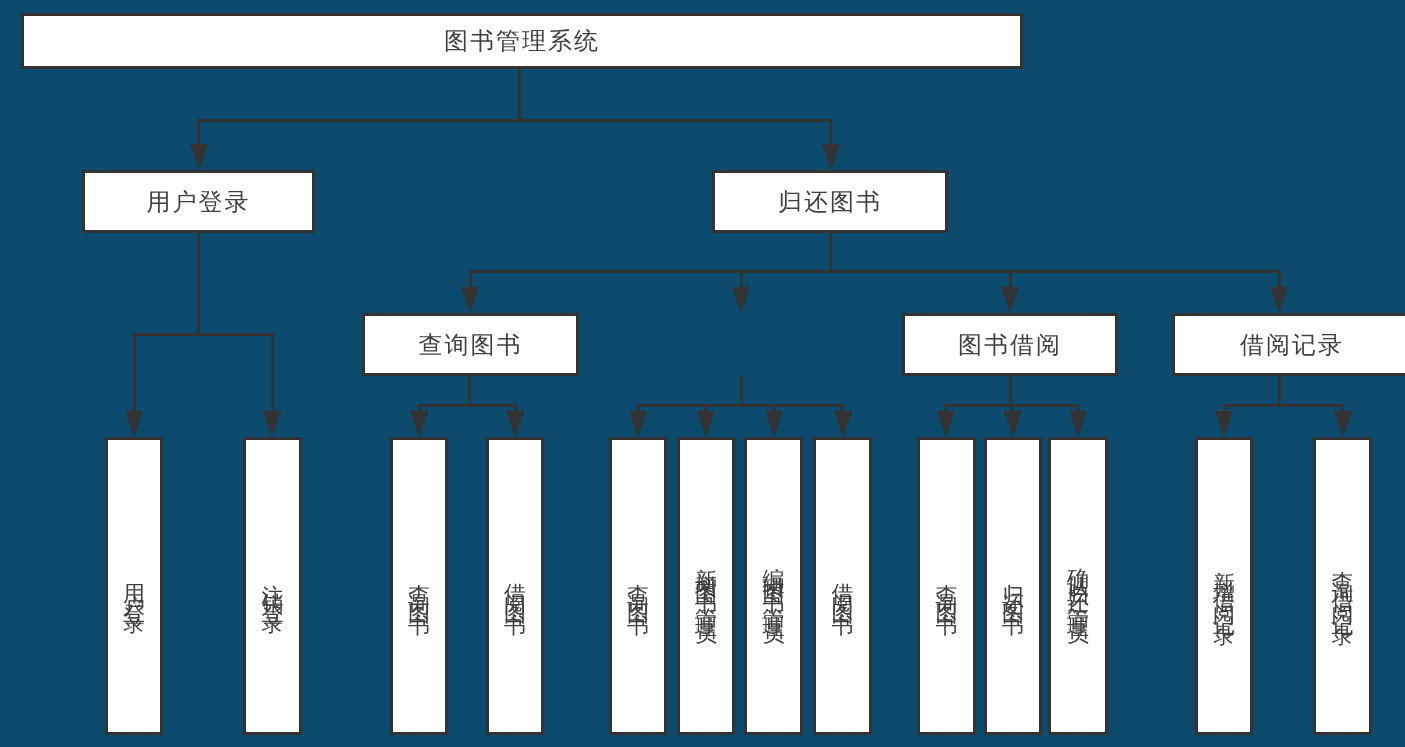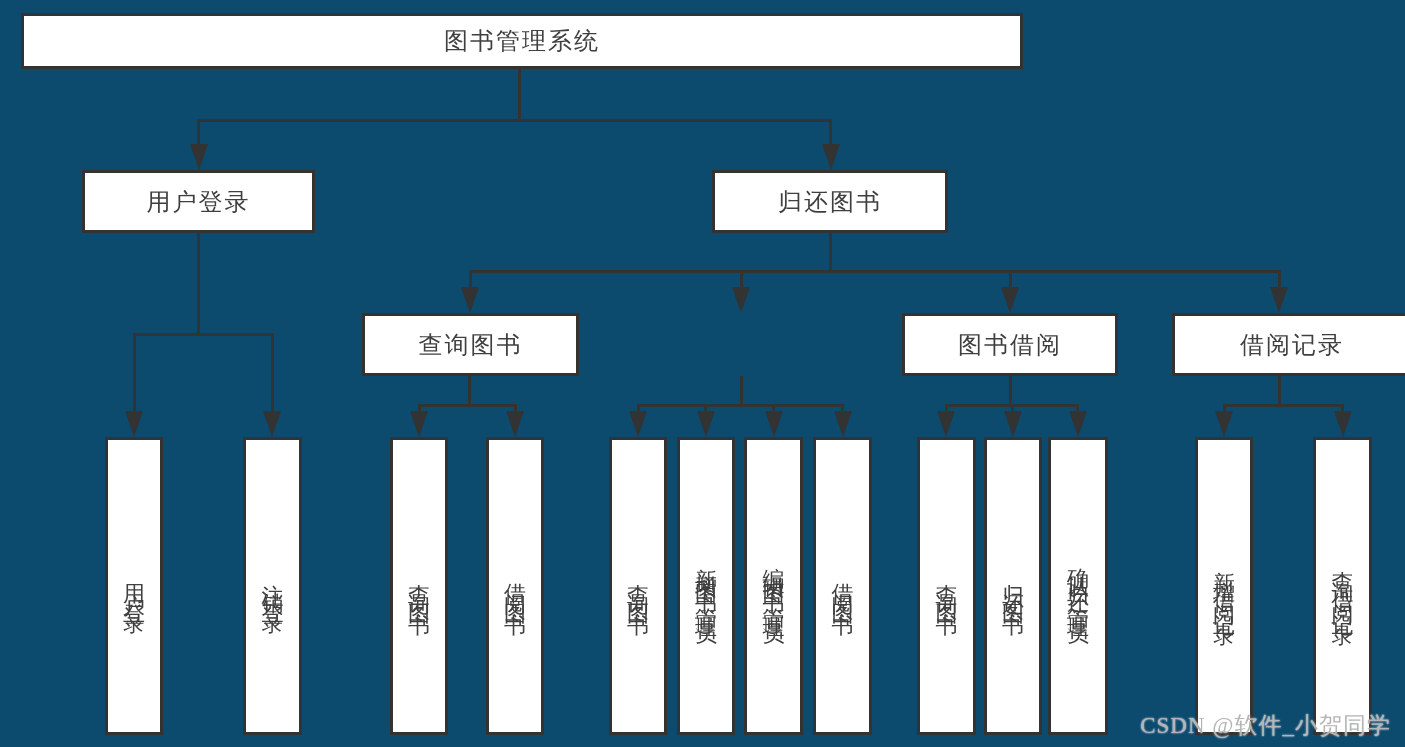--- a/index.html
+++ b/index.html
@@ -165,15 +165,14 @@
   <div class="vline" style="left:1076px;top:404px;height:12px;"></div>
   <div class="tri" style="left:1069px;top:411px;"></div>
 
   <div class="vline" style="left:1278px;top:376px;height:31px;"></div>
   <div class="hline" style="left:1223px;top:404px;width:121px;"></div>
   <div class="vline" style="left:1223px;top:404px;height:12px;"></div>
   <div class="tri" style="left:1215px;top:411px;"></div>
   <div class="vline" style="left:1341px;top:404px;height:12px;"></div>
   <div class="tri" style="left:1334px;top:411px;"></div>
 
-  <div class="watermark">CSDN @软件_小贺同学</div>
 
 </div>
 
 </body></html>

